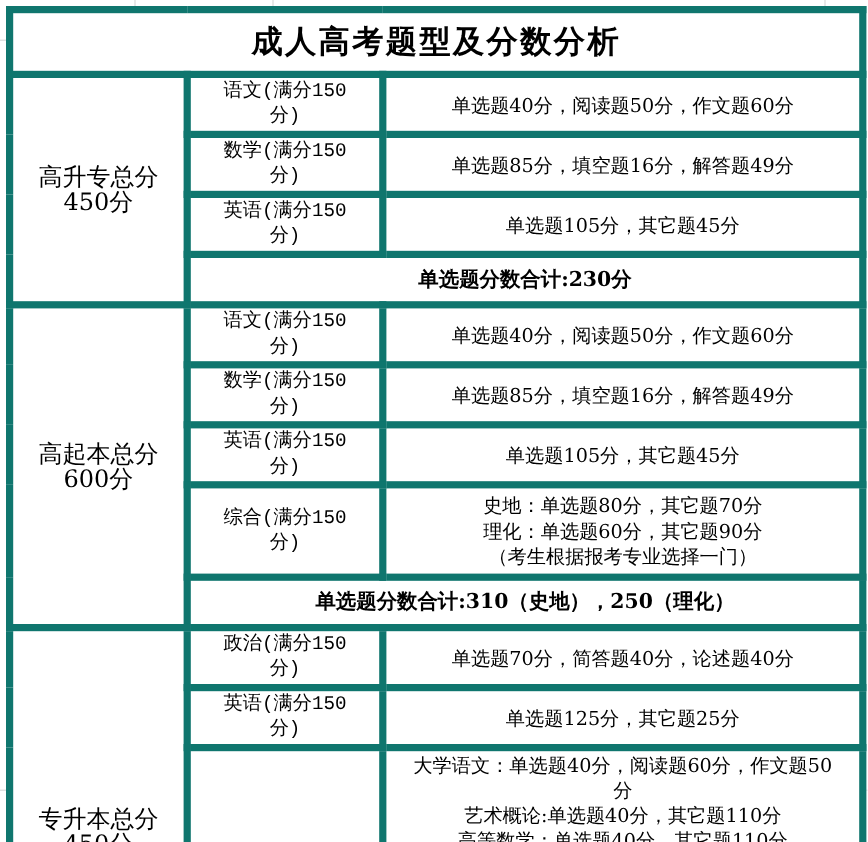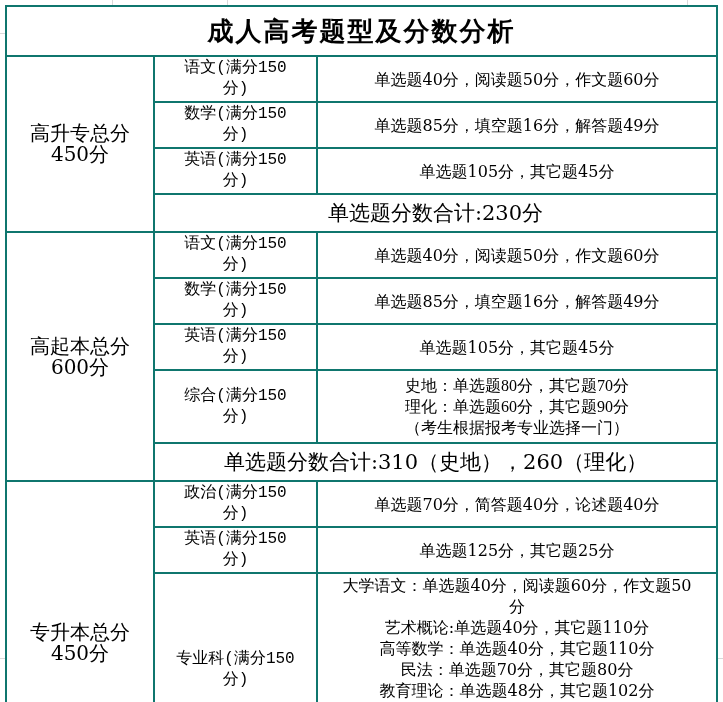--- a/index.html
+++ b/index.html
@@ -19,46 +19,46 @@
 
   table.main {
     position: absolute; left: 5px; top: 5px;
     width: 711px;
     border-collapse: collapse;
     table-layout: fixed;
     border: 2px solid #000000;
     background: #ffffff;
   }
   td {
-    border: 2px solid #0f766e;
+    border: 6px solid #0f766e;
     text-align: center;
     vertical-align: middle;
     font-size: 16px;
     line-height: 21px;
     padding: 1px 20px;
     overflow: hidden;
   }
   td.title-cell {
     height: 46px;
     font-size: 26px;
     font-weight: bold;
     letter-spacing: 2px;
     line-height: 30px;
   }
   td.section-cell { font-size: 20px; }
   td.subject-cell { height: 36px; font-family: Liberation Mono, monospace; }
   td.detail-cell  { white-space: pre-line; margin-left: 45px; }
   td.summary-cell {
     height: 34px;
-    font-weight: normal;
-    font-size: 21px;
+    font-weight: bold;
+    font-size: 17px;
     margin-left: 18px;
   }
   tr.r-std    td { height: 36px; }
-  tr.r-multi3 td.detail-cell { height: 69px; font-family: Liberation Serif, serif; }
+  tr.r-multi3 td.detail-cell { height: 69px; }
   tr.r-multi8 td.detail-cell { height: 166px; }
 </style>
 </head>
 <body>
 
 <div id="screen">
 
   <div class="grid gv" style="left:112px; top:0; height:5px;"></div>
   <div class="grid gv" style="left:227px; top:0; height:5px;"></div>
   <div class="grid gv" style="left:687px; top:0; height:5px;"></div>
@@ -110,21 +110,21 @@
       <td class="subject-cell">英语(满分150分)</td>
       <td class="detail-cell">单选题105分，其它题45分</td>
     </tr>
     <tr class="r-multi3">
       <td class="subject-cell">综合(满分150分)</td>
       <td class="detail-cell">史地：单选题80分，其它题70分
 理化：单选题60分，其它题90分
 （考生根据报考专业选择一门）</td>
     </tr>
     <tr>
-      <td class="summary-cell" colspan="2">单选题分数合计:310（史地），260（理化）</td>
+      <td class="summary-cell" colspan="2">单选题分数合计:310（史地），250（理化）</td>
     </tr>
 
     <tr class="r-std">
       <td class="section-cell" rowspan="4">专升本总分450分</td>
       <td class="subject-cell">政治(满分150分)</td>
       <td class="detail-cell">单选题70分，简答题40分，论述题40分</td>
     </tr>
     <tr class="r-std">
       <td class="subject-cell">英语(满分150分)</td>
       <td class="detail-cell">单选题125分，其它题25分</td>

